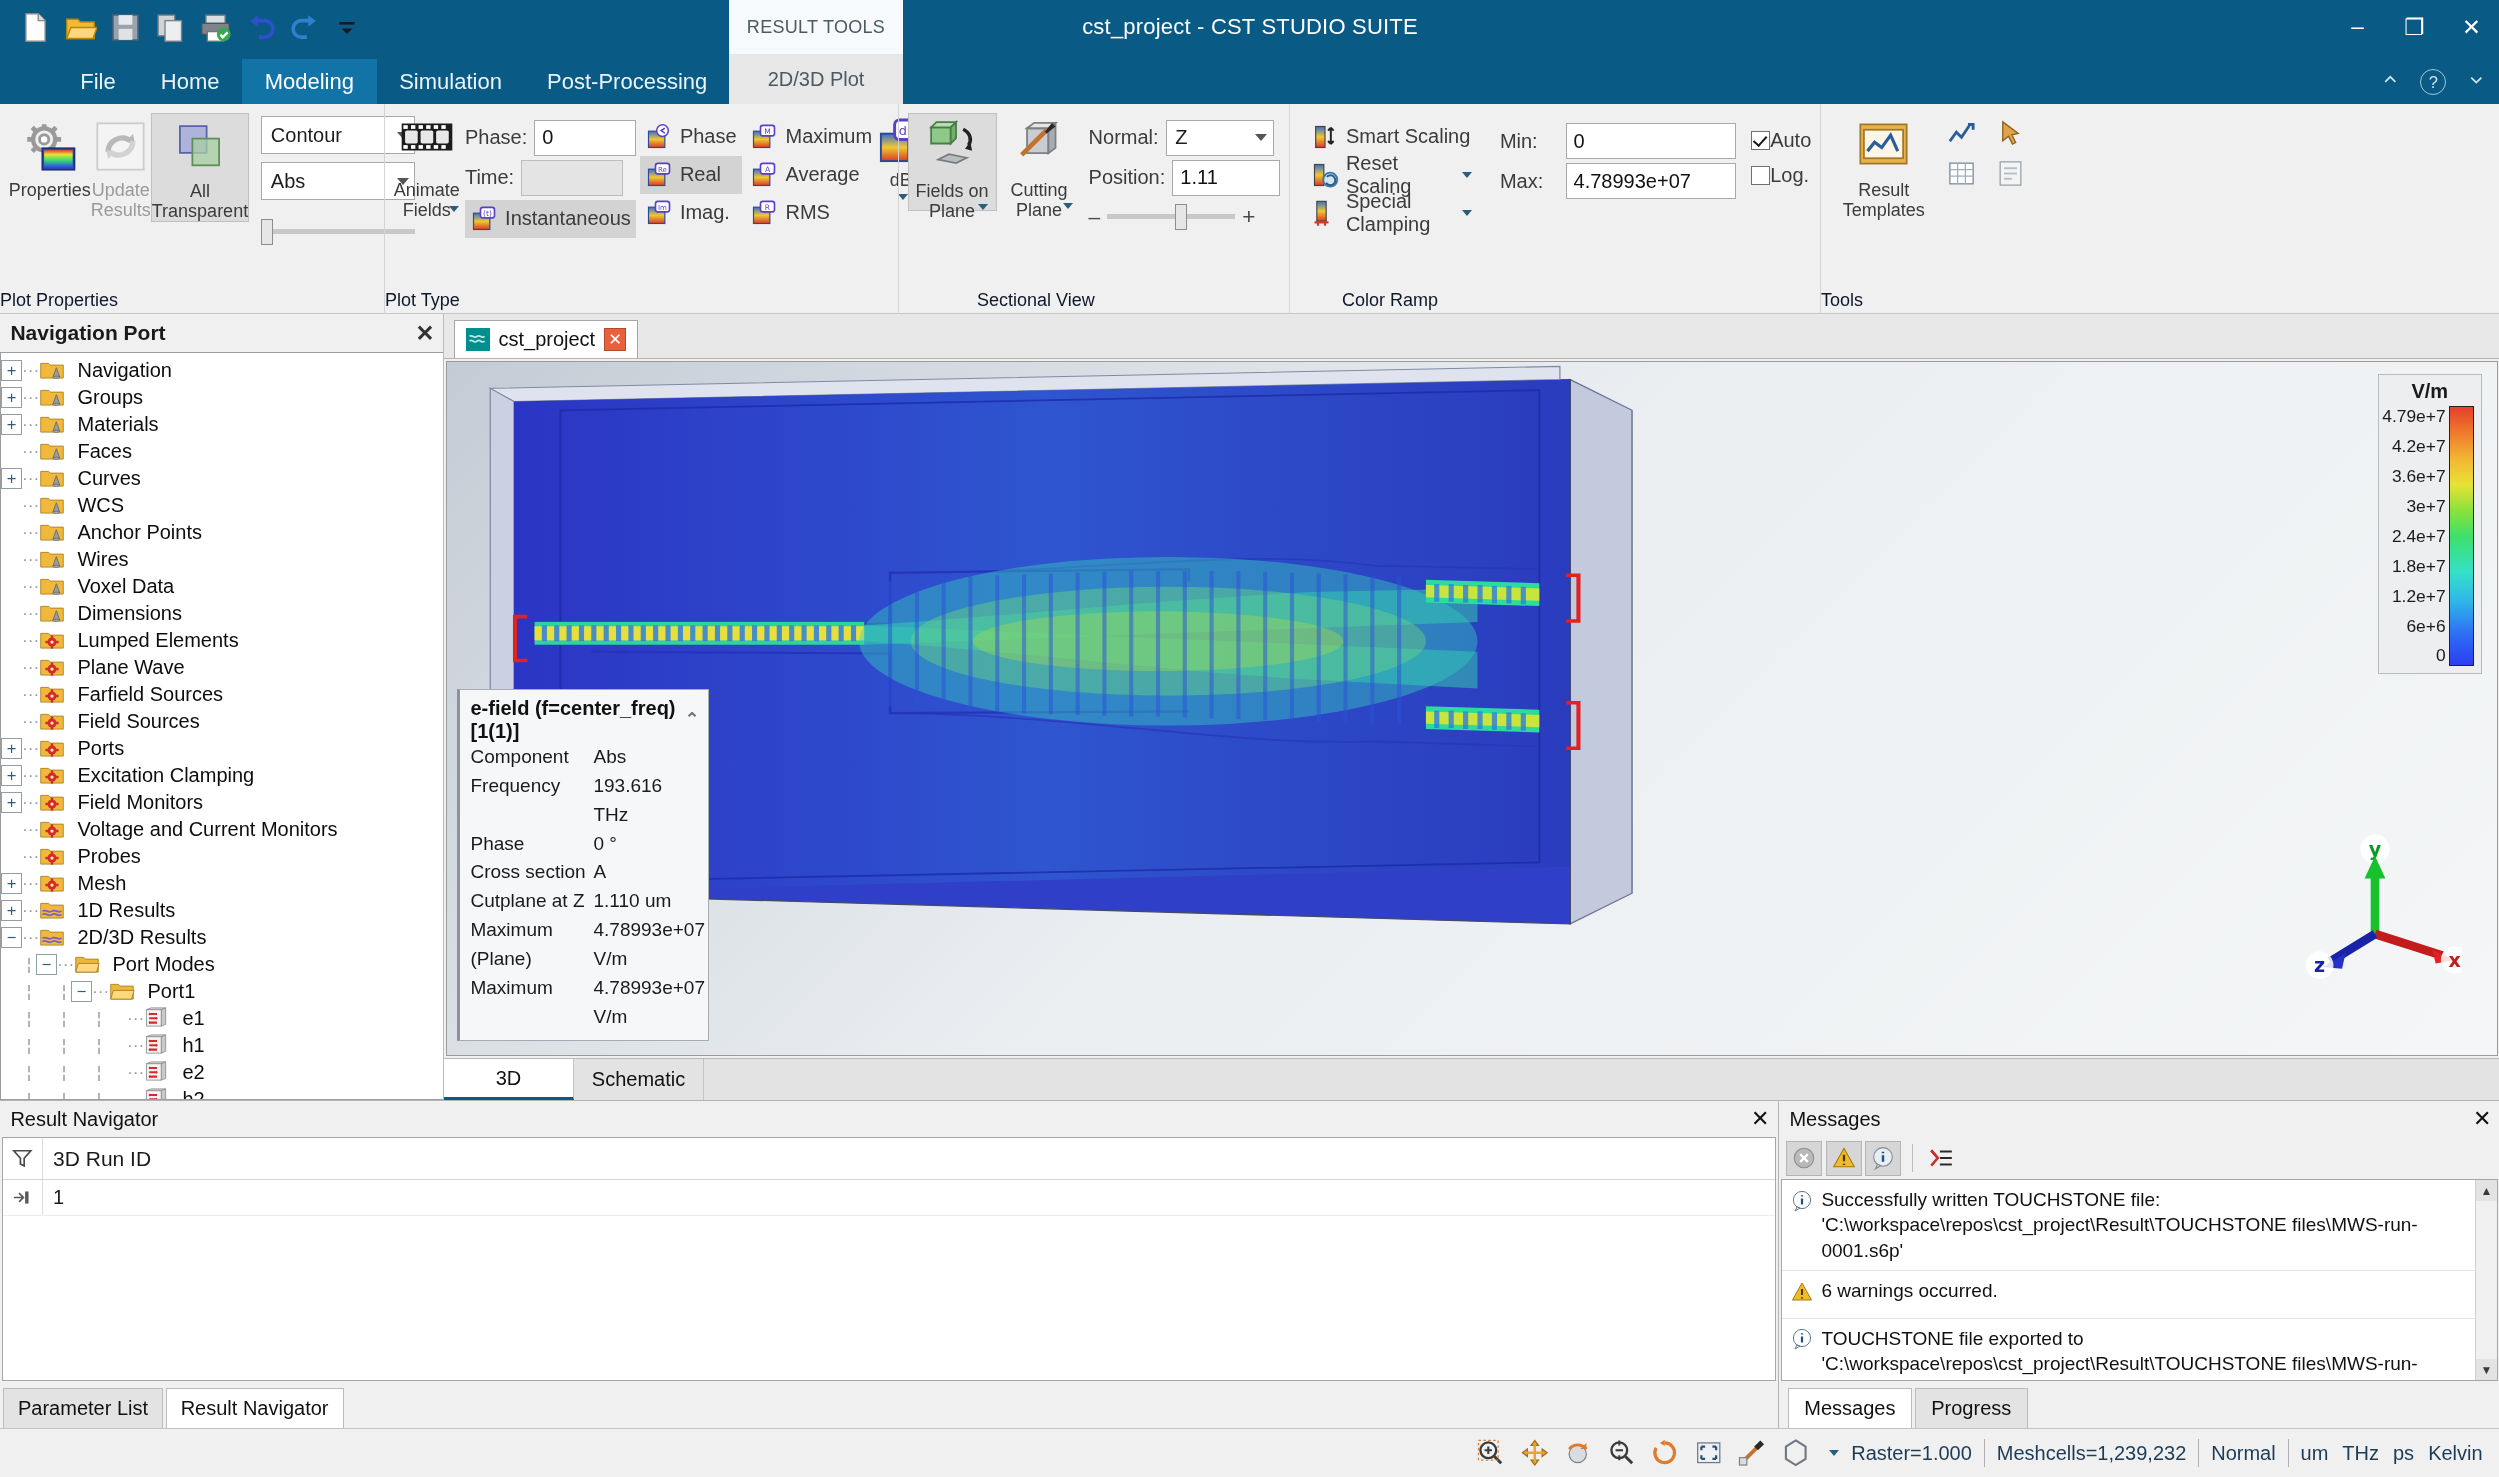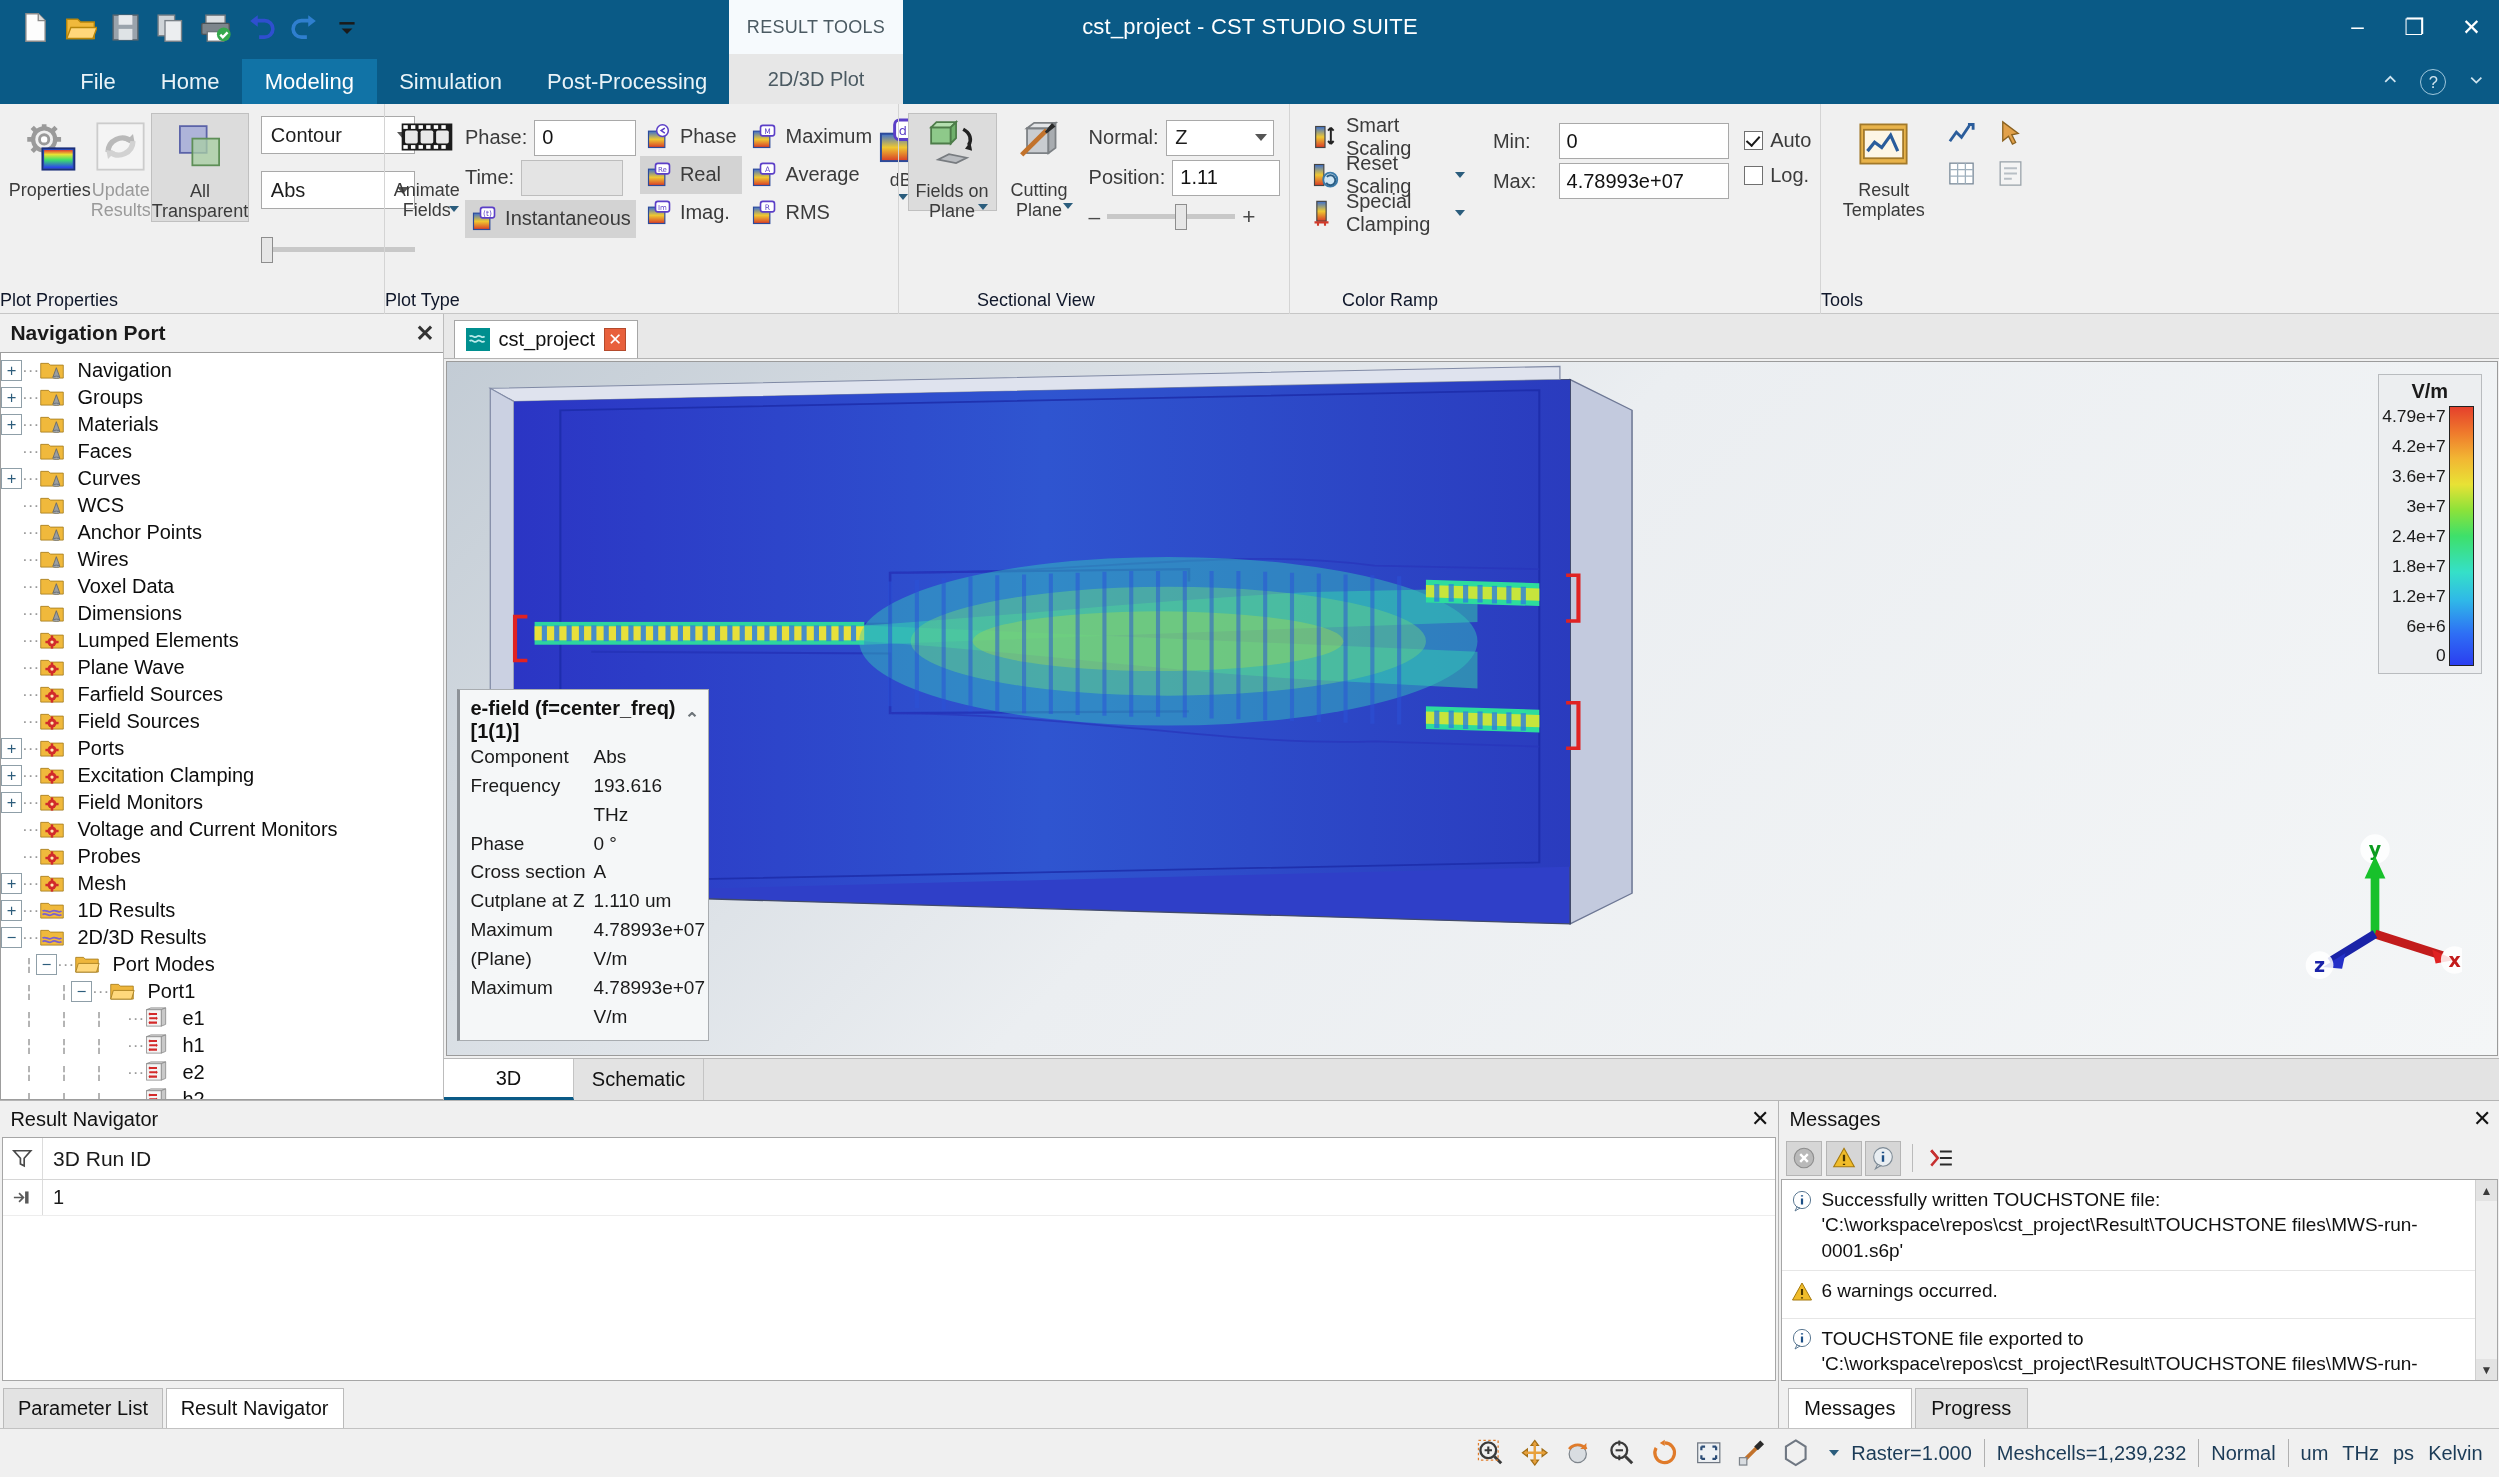--- a/index.html
+++ b/index.html
@@ -98,21 +98,21 @@
   .fieldlabel { font-size:20px; color:#3b3b3b; }
   .txtin {
     background:#ffffff; border:0.9px solid #a9a9a9; height:36px;
     display:flex; align-items:center; padding:0 7px; font-size:20px; color:#111;
   }
   .txtin.ro { background:#e4e4e4; border:0.9px solid #bdbdbd; }
 
   .slider-track { height:5.2px; background:#c8c8c8; position:relative; }
   .slider-knob { position:absolute; width:12px; height:26px; background:#e6e6e6; border:0.9px solid #8d8d8d; top:-10.4px; }
 
-  .chk { display:flex; align-items:center; gap:7px; font-size:20px; color:#3b3b3b; height:35px; }
+  .chk { display:flex; align-items:center; font-size:20px; color:#3b3b3b; height:35px; }
   .chkbox { width:19px;height:19px;border:0.9px solid #707070;background:#fff;position:relative; }
   .chkbox.on::after { content:""; position:absolute; left:4.3px; top:0.9px; width:6px; height:11.3px;
         border:solid #1a1a1a; border-width:0 2.2px 2.2px 0; transform:rotate(42deg); }
 
   
   .body { flex:1; display:flex; min-height:0; }
 
   
   .navpanel { width:444px; background:#f0f0f0; display:flex; flex-direction:column; border-right:0.9px solid #bcbcbc;}
   .navhdr { height:38px; display:flex; align-items:center; padding:0 8.7px 0 10.4px; font-size:21px; color:#1a1a1a; font-weight:bold;}
@@ -352,21 +352,21 @@
           <span class="bigicon">
             <svg width="57" height="57" viewBox="0 0 32 32">
               <rect x="5" y="4" width="15" height="15" fill="#9fa7d8" fill-opacity="0.75" stroke="#5b63a8"></rect>
               <rect x="12" y="11" width="15" height="15" fill="#a8cfa3" fill-opacity="0.75" stroke="#5e8f57"></rect>
             </svg>
           </span>
           <span style="white-space:pre-line">All
 Transparent</span>
         </div>
 
-        <div style="display:flex; flex-direction:column; gap:17px; padding-left:12px; padding-top:3.5px;">
+        <div style="display:flex; flex-direction:column; gap:8px; padding-left:12px; padding-top:3.5px;">
           <div class="combo">
             <span class="cval">Contour</span>
             <span class="caret"></span>
           </div>
           <div class="combo">
             <span class="cval">Abs</span>
             <span class="caret"></span>
           </div>
           <div style="position:relative; width:154px; height:29.5px; margin-top:8.7px;">
             <div class="slider-track" style="position:absolute; left:0; right:0; top:12px;"></div>

